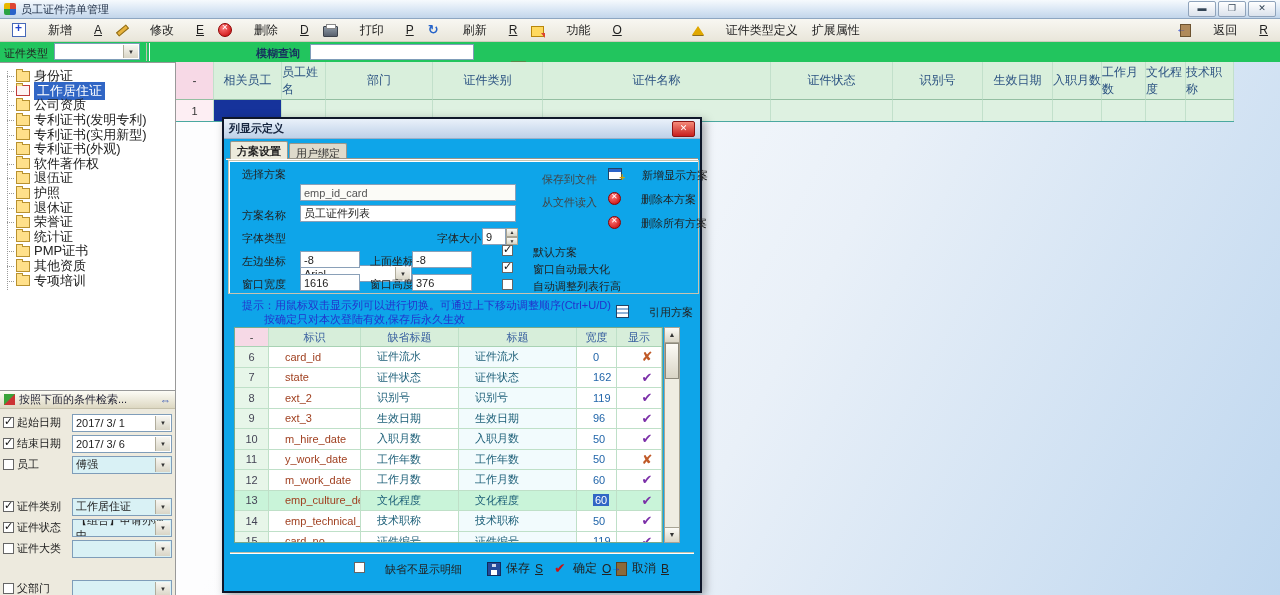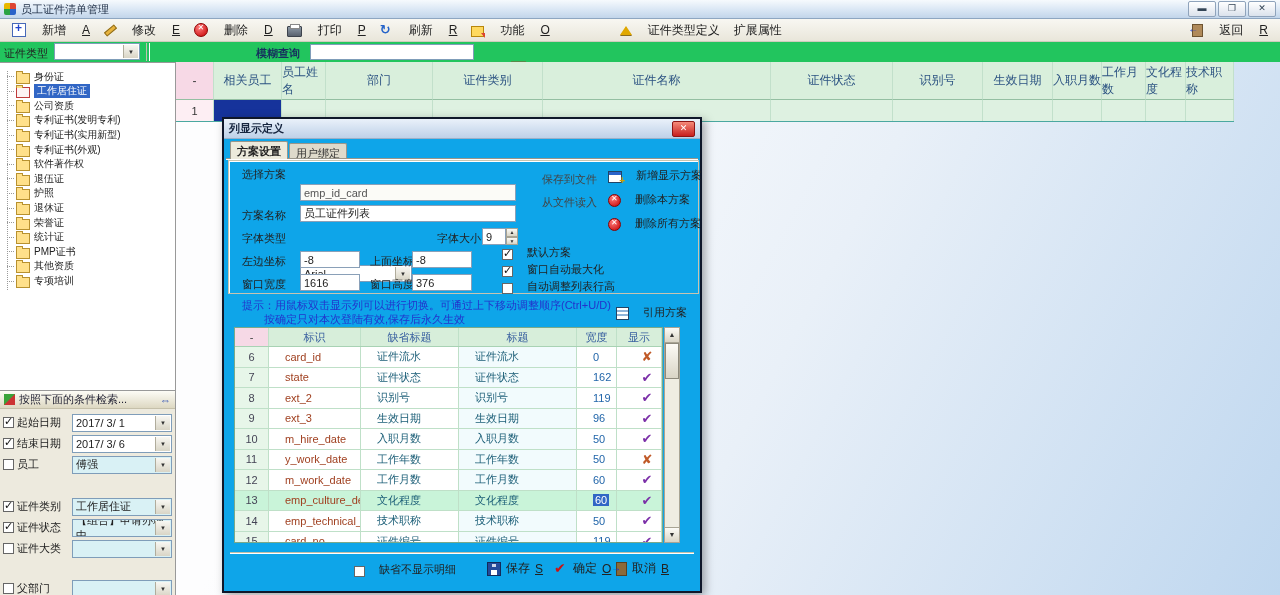--- a/index.html
+++ b/index.html
@@ -15,21 +15,21 @@
   .applogo{width:12px;height:12px;margin-right:5px;border-radius:2px;flex:none;
     background:conic-gradient(#d43 0 25%,#2a63c9 25% 50%,#2aa344 50% 75%,#e8b800 75%)}
   .wbtns{margin-left:auto;display:flex;gap:2px}
   .wbtn{width:26px;height:14px;background:linear-gradient(#ffffff,#dbe2ec);border:1px solid #8fa3bb;
     border-radius:2px;font-size:9px;line-height:12px;text-align:center;color:#345}
 
   
   #toolbar{position:absolute;top:19px;left:0;right:0;height:22px;
     background:linear-gradient(#f8f7f2,#e9e6da);border-bottom:1px solid #cfccbd;
     display:flex;align-items:center;padding:0 5px;font-size:12px}
-  .tbtn{display:flex;align-items:center;gap:16px;padding:2px 7px;white-space:nowrap;cursor:default}
+  .tbtn{display:flex;align-items:center;gap:22px;padding:2px 7px;white-space:nowrap;cursor:default}
   .icon{flex:none;display:inline-block;position:relative}
   .i-add{width:12px;height:12px;background:#fff;border:1px solid #4668b8}
   .i-add::after{content:"+";position:absolute;left:2px;top:-3px;color:#2244cc;font-weight:bold;font-size:12px}
   .i-edit{width:12px;height:12px}
   .i-edit::after{content:"";position:absolute;left:0;top:4px;width:11px;height:3px;background:#e8b33c;
     border:1px solid #8a6b1f;transform:rotate(-40deg)}
   .i-del{width:12px;height:12px;border-radius:50%;background:radial-gradient(circle at 35% 30%,#ff7b7b,#c40000);
     border:1px solid #8d0000}
   .i-del::after{content:"✕";position:absolute;left:2.5px;top:-1px;color:#fff;font-size:8px;font-weight:bold}
   .i-print{width:13px;height:9px;margin-top:3px;background:linear-gradient(#8d99a6,#59616d);
@@ -61,21 +61,21 @@
   .i-bolt{width:10px;height:12px}
   .i-bolt::after{content:"/";position:absolute;left:2px;top:-2px;color:#d42222;font-weight:900;font-size:12px;transform:skewX(-12deg)}
   .i-go{width:13px;height:13px;background:#f2faf0;border:1px solid #5a8a4a}
   .i-go::after{content:"↻";position:absolute;left:2px;top:-2px;color:#2a9a3a;font-size:10px;font-weight:bold}
   .sinput{border:1px solid #7f9db9;background:#fff;height:16px;box-sizing:border-box;font-size:11px;padding:0 2px;
     font-family:"Liberation Sans",sans-serif}
 
   
   #tree{position:absolute;left:0;top:62px;width:176px;height:328px;background:#fff;
     border-top:1px solid #999;border-right:1px solid #999;box-sizing:border-box;padding-top:6px;overflow:hidden}
-  .titem{height:14.6px;display:flex;align-items:flex-end;font-size:10px;padding-left:16px;position:relative;white-space:nowrap}
+  .titem{height:14.6px;display:flex;align-items:center;font-size:13px;padding-left:16px;position:relative;white-space:nowrap}
   .titem::before{content:"";position:absolute;left:7px;top:50%;width:7px;border-top:1px dotted #9a9a9a}
   .tvert{position:absolute;left:7px;top:8px;bottom:100px;border-left:1px dotted #9a9a9a}
   .folder{width:12px;height:9px;background:#ffe08a;border:1px solid #b8912f;margin-right:4px;position:relative;flex:none}
   .folder::before{content:"";position:absolute;top:-3px;left:-1px;width:5px;height:2px;background:#ffe08a;
     border:1px solid #b8912f;border-bottom:none}
   .titem.sel .folder{background:#fdf3f3;border-color:#c03a3a}
   .titem.sel .tlabel{background:#3166c5;color:#fff;padding:0 3px}
 
   
   #filter{position:absolute;left:0;top:390px;width:176px;height:205px;background:#edeade;
@@ -114,21 +114,21 @@
   .dtab{position:absolute;font-size:11px;text-align:center;box-sizing:border-box;border:1px solid #9a968a;border-bottom:none;
     border-radius:2px 2px 0 0;padding-top:2px}
   #tab1{left:6px;top:22px;width:58px;height:18px;background:#eceadc;z-index:2;font-weight:bold}
   #tab2{left:65px;top:24px;width:58px;height:16px;background:#dedacb;color:#333}
   #tabline{position:absolute;left:2px;right:2px;top:40px;border-top:1px solid #fff;box-shadow:0 -1px 0 #9a968a}
   #dlg-panel{position:absolute;left:4px;top:41px;width:471px;height:134px;box-sizing:border-box;
     border:1px solid #c8c4b0;box-shadow:inset 1px 1px 0 #fff}
   .dlbl{position:absolute;font-size:11px;white-space:nowrap;color:#222}
   .dinput{position:absolute;height:17px;border:1px solid #8aa0b8;background:#fff;font-size:11px;
     display:flex;align-items:center;padding-left:3px;box-sizing:border-box;overflow:hidden}
-  .dact{position:absolute;display:flex;align-items:flex-end;gap:14px;font-size:11px;white-space:nowrap}
+  .dact{position:absolute;display:flex;align-items:flex-start;gap:20px;font-size:11px;white-space:nowrap}
   .i-winadd{width:12px;height:10px;border:1px solid #246;background:linear-gradient(#2a63c9 0 3px,#fff 3px)}
   .i-winadd::after{content:"+";position:absolute;right:-4px;bottom:-4px;color:#d4a000;font-weight:900;font-size:10px}
   .i-redx{width:11px;height:11px;border-radius:50%;background:radial-gradient(circle at 35% 30%,#ff7b7b,#c40000);
     border:1px solid #8d0000}
   .i-redx::after{content:"✕";position:absolute;left:2px;top:-1.5px;color:#fff;font-size:8px;font-weight:bold}
   .i-apply{width:11px;height:11px;border:1px solid #246;
     background:linear-gradient(#fff 0 2px,#8fb4d9 2px 4px,#fff 4px 6px,#8fb4d9 6px 8px,#fff 8px)}
   .spin{position:absolute;width:12px;height:17px;box-sizing:border-box}
   .spin div{height:8.5px;box-sizing:border-box;background:linear-gradient(#fbfaf6,#d9d5c6);border:1px solid #a8a494;
     font-size:5px;line-height:7px;text-align:center;color:#333}

